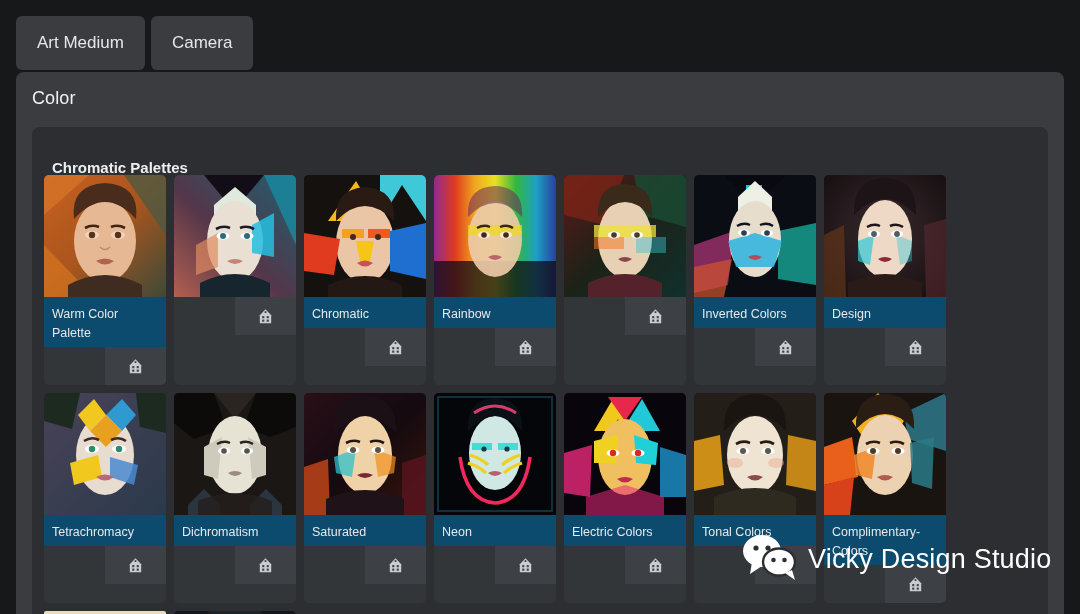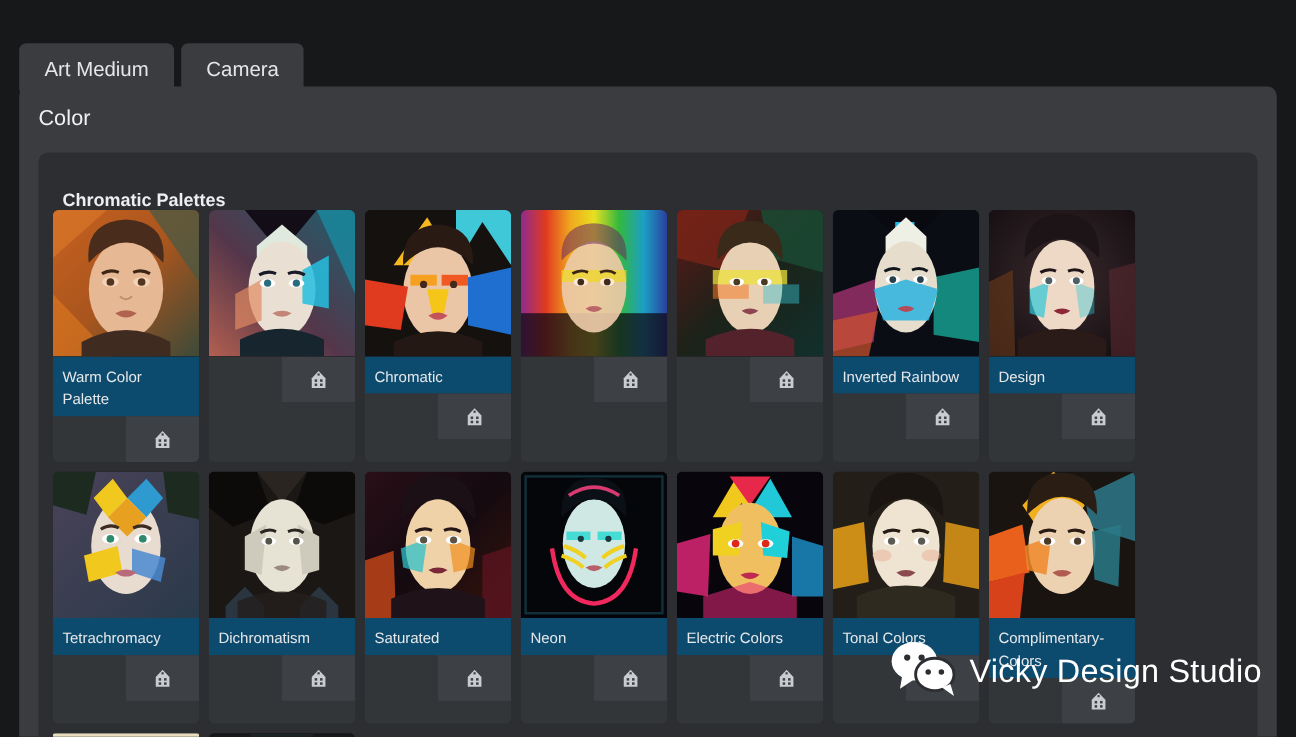--- a/index.html
+++ b/index.html
@@ -22,33 +22,32 @@
 
   
   .tabbar {
     position: absolute;
     left: 16px;
     top: 16px;
     display: flex;
     gap: 6px;
   }
   .tab {
-    height: 44px;
+    height: 54px;
     padding: 0 21px;
     display: flex;
     align-items: center;
     justify-content: center;
     background: #3a3c3f;
     color: #e4e6e8;
     font-size: 17px;
     border-radius: 6px;
     border: none;
     cursor: pointer;
     white-space: nowrap;
-    margin-top: 20px;
   }
 
   
   .panel {
     position: absolute;
     left: 16px;
     top: 72px;
     width: 1048px;
     height: 556px;
     background: #3a3c3f;
@@ -332,20 +331,21 @@
    <rect x="34" y="50" width="54" height="10" fill="#f0d81e" opacity=".7"></rect>
    <ellipse cx="50" cy="60" rx="6" ry="3.4" fill="#fbe9d6"></ellipse>
                 <ellipse cx="72" cy="60" rx="6" ry="3.4" fill="#fbe9d6"></ellipse>
    <circle cx="50" cy="60" r="2.8" fill="#3f2a1c"></circle>
                 <circle cx="72" cy="60" r="2.8" fill="#3f2a1c"></circle>
    <path d="M43 53 q7 -4 13 -1" stroke="#3a2418" stroke-width="2.4" fill="none"></path>
    <path d="M66 52 q7 -3 13 1" stroke="#3a2418" stroke-width="2.4" fill="none"></path>
    <path d="M54 82 q7 -4 14 0 q-7 6 -14 0z" fill="#b9656a"></path>
               </svg>
             </div>
+            <div class="card-label">Rainbow</div>
             <div class="card-actions">
               <div class="act left"></div>
               <div class="act right">
                 <span>
                   <svg class="bld-icon" width="17" height="17" viewBox="0 0 17 17" aria-hidden="true">
                     <path d="M8.5 1.2 L14.2 7.2 L14.2 15.3 L2.8 15.3 L2.8 7.2 Z" fill="#c9cdd1"></path>
                     <rect x="5.2" y="8.1" width="2.1" height="2.1" fill="#3d4044"></rect>
                     <rect x="9.7" y="8.1" width="2.1" height="2.1" fill="#3d4044"></rect>
                     <rect x="5.2" y="11.6" width="2.1" height="2.1" fill="#3d4044"></rect>
                     <rect x="9.7" y="11.6" width="2.1" height="2.1" fill="#3d4044"></rect>
@@ -411,21 +411,21 @@
    <polygon points="34,66 61,58 88,66 80,92 42,92" fill="#1fb0e0" opacity=".8"></polygon>
    <ellipse cx="50" cy="58" rx="6" ry="3.4" fill="#fff"></ellipse>
                 <ellipse cx="73" cy="58" rx="6" ry="3.4" fill="#fff"></ellipse>
    <circle cx="50" cy="58" r="2.8" fill="#27404e"></circle>
                 <circle cx="73" cy="58" r="2.8" fill="#27404e"></circle>
    <path d="M43 51 q7 -4 13 -1" stroke="#10161c" stroke-width="2.4" fill="none"></path>
    <path d="M66 50 q7 -3 13 1" stroke="#10161c" stroke-width="2.4" fill="none"></path>
    <path d="M54 82 q7 -4 14 0 q-7 6 -14 0z" fill="#b54a58"></path>
               </svg>
             </div>
-            <div class="card-label">Inverted Rainbow</div>
+            <div class="card-label">Inverted Colors</div>
             <div class="card-actions">
               <div class="act left"></div>
               <div class="act right">
                 <span>
                   <svg class="bld-icon" width="17" height="17" viewBox="0 0 17 17" aria-hidden="true">
                     <path d="M8.5 1.2 L14.2 7.2 L14.2 15.3 L2.8 15.3 L2.8 7.2 Z" fill="#c9cdd1"></path>
                     <rect x="5.2" y="8.1" width="2.1" height="2.1" fill="#3d4044"></rect>
                     <rect x="9.7" y="8.1" width="2.1" height="2.1" fill="#3d4044"></rect>
                     <rect x="5.2" y="11.6" width="2.1" height="2.1" fill="#3d4044"></rect>
                     <rect x="9.7" y="11.6" width="2.1" height="2.1" fill="#3d4044"></rect>

